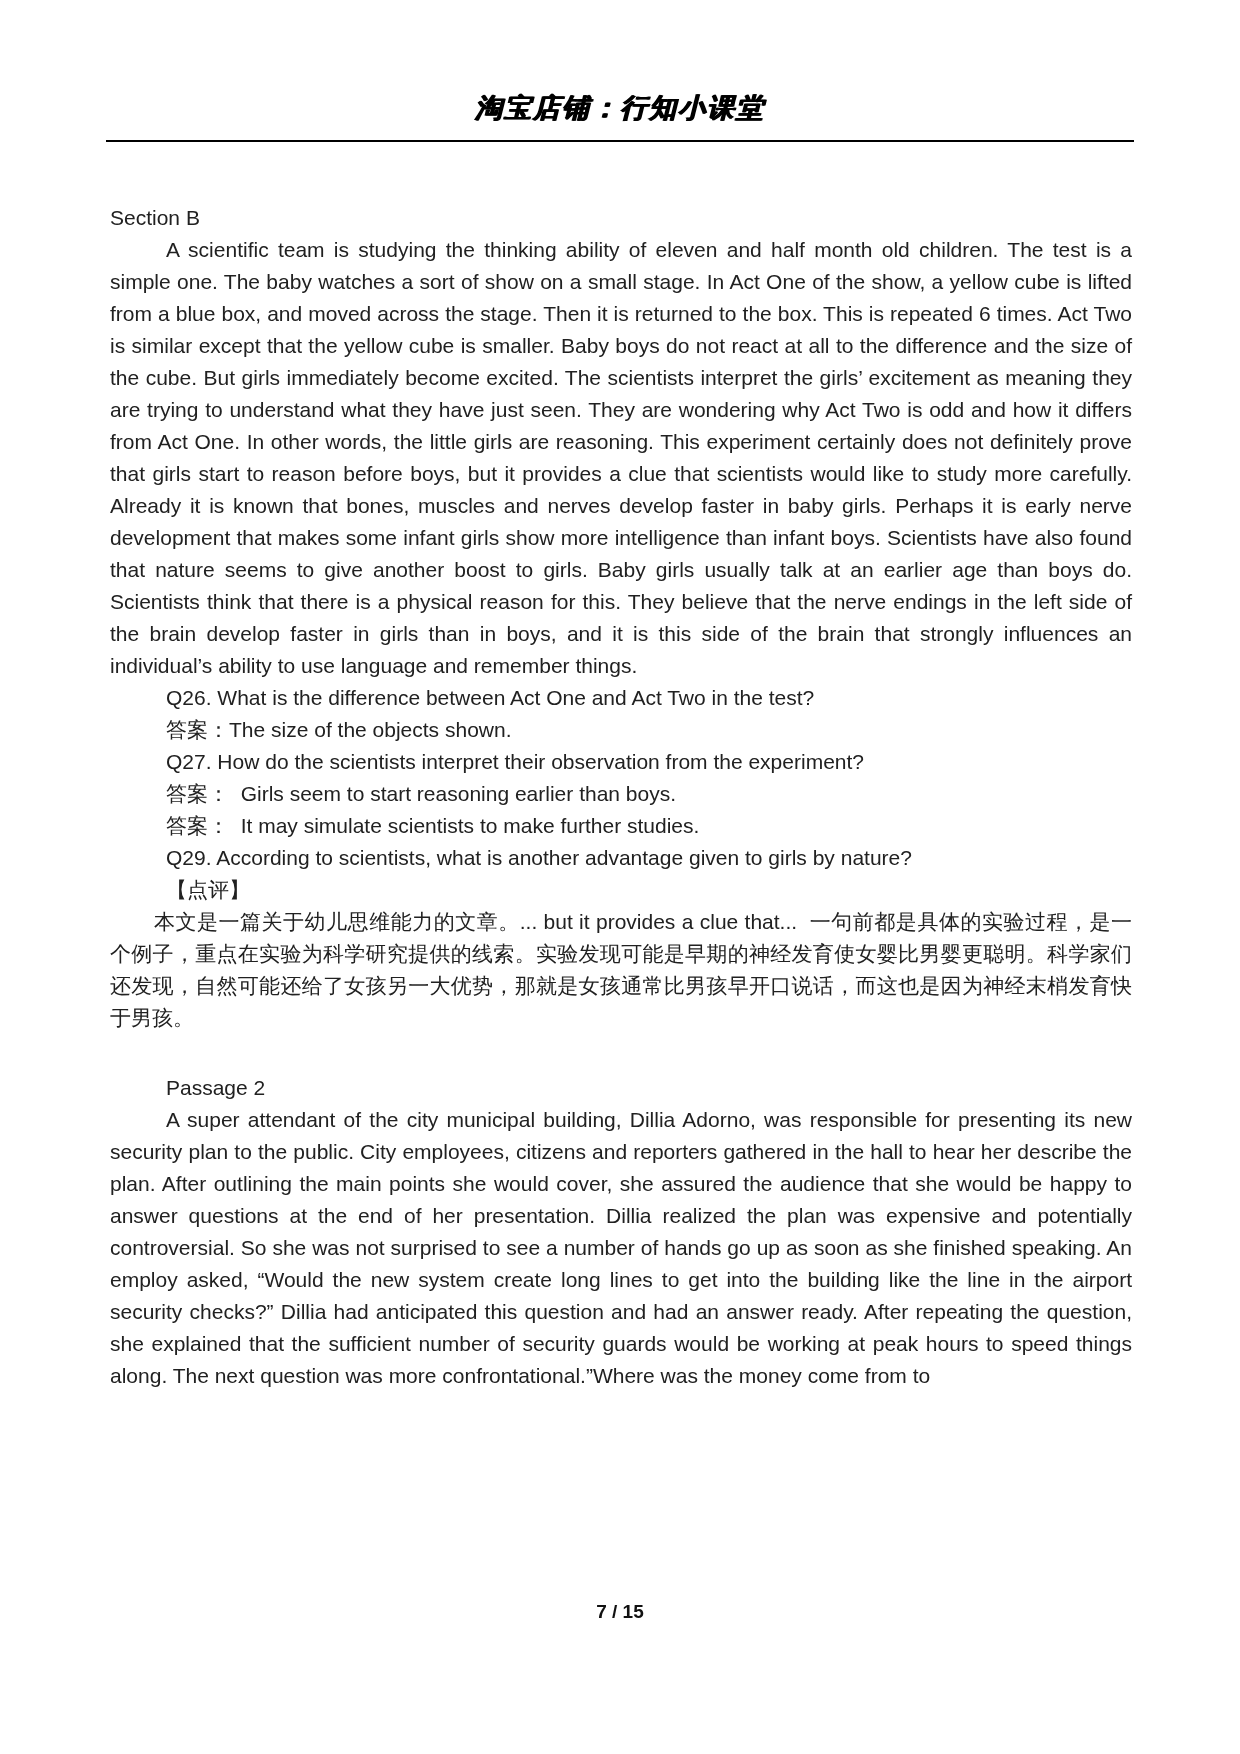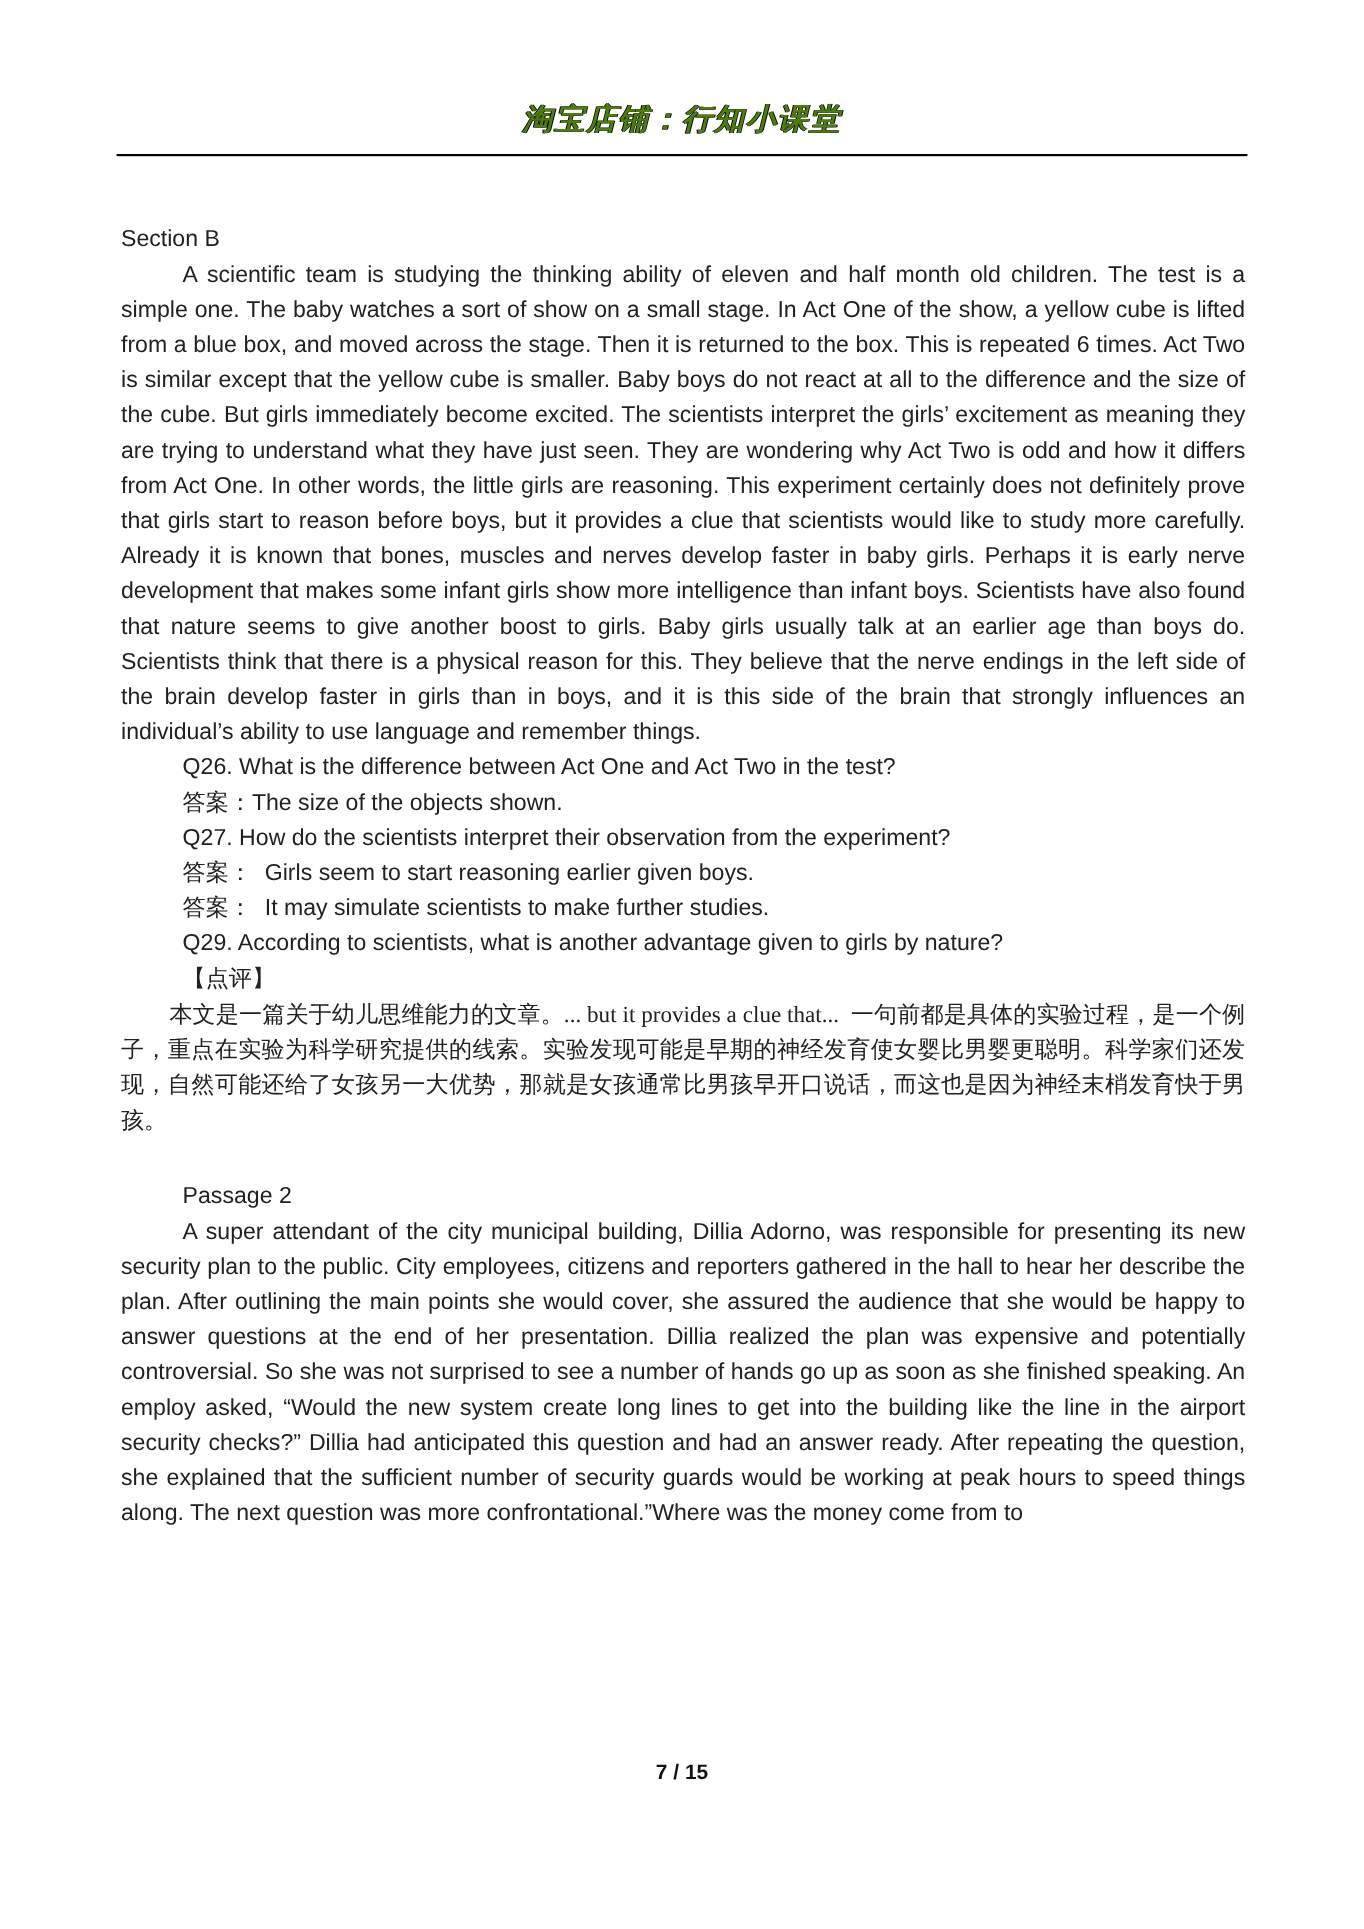--- a/index.html
+++ b/index.html
@@ -17,21 +17,21 @@
     position: absolute;
     top: 92px;
     left: 0;
     width: 100%;
     text-align: center;
     font-size: 27px;
     line-height: 32px;
     font-weight: bold;
     font-style: italic;
     letter-spacing: 2px;
-    color: #4d7c0f;
+    color: #000000;
     text-shadow: 0.8px 0 #000, -0.8px 0 #000;
   }
   .header-rule {
     position: absolute;
     top: 140px;
     left: 106px;
     right: 106px;
     border-top: 2.5px solid #000000;
   }
   .content {
@@ -50,21 +50,20 @@
     margin: 0;
     text-indent: 56px;
     text-align: justify;
   }
   .answer-line { white-space: pre-wrap; }
   .comment-par {
     margin: 0;
     text-indent: 44px;
     text-align: justify;
     white-space: pre-wrap;
-    font-family: Liberation Serif, serif;
   }
   .passage2-heading { margin-top: 38px; }
   .page-footer {
     position: absolute;
     top: 1596px;
     left: 0;
     width: 100%;
     text-align: center;
     font-size: 19px;
     line-height: 32px;
@@ -85,21 +84,21 @@
 
     <div class="line">Section B</div>
 
 
     <p class="body-par">A scientific team is studying the thinking ability of eleven and half month old children. The test is a simple one. The baby watches a sort of show on a small stage. In Act One of the show, a yellow cube is lifted from a blue box, and moved across the stage. Then it is returned to the box. This is repeated 6 times. Act Two is similar except that the yellow cube is smaller. Baby boys do not react at all to the difference and the size of the cube. But girls immediately become excited. The scientists interpret the girls’ excitement as meaning they are trying to understand what they have just seen. They are wondering why Act Two is odd and how it differs from Act One. In other words, the little girls are reasoning. This experiment certainly does not definitely prove that girls start to reason before boys, but it provides a clue that scientists would like to study more carefully. Already it is known that bones, muscles and nerves develop faster in baby girls. Perhaps it is early nerve development that makes some infant girls show more intelligence than infant boys. Scientists have also found that nature seems to give another boost to girls. Baby girls usually talk at an earlier age than boys do. Scientists think that there is a physical reason for this. They believe that the nerve endings in the left side of the brain develop faster in girls than in boys, and it is this side of the brain that strongly influences an individual’s ability to use language and remember things.</p>
 
     <div class="line indent">Q26. What is the difference between Act One and Act Two in the test?</div>
     <div class="line indent answer-line">答案：The size of the objects shown.</div>
 
     <div class="line indent">Q27. How do the scientists interpret their observation from the experiment?</div>
-    <div class="line indent answer-line">答案：  Girls seem to start reasoning earlier given boys.</div>
+    <div class="line indent answer-line">答案：  Girls seem to start reasoning earlier than boys.</div>
 
     <div class="line indent answer-line">答案：  It may simulate scientists to make further studies.</div>
 
     <div class="line indent">Q29. According to scientists, what is another advantage given to girls by nature?</div>
 
     <div class="line indent">【点评】</div>
 
     <p class="comment-par">本文是一篇关于幼儿思维能力的文章。... but it provides a clue that...  一句前都是具体的实验过程，是一个例子，重点在实验为科学研究提供的线索。实验发现可能是早期的神经发育使女婴比男婴更聪明。科学家们还发现，自然可能还给了女孩另一大优势，那就是女孩通常比男孩早开口说话，而这也是因为神经末梢发育快于男孩。</p>
 
 

